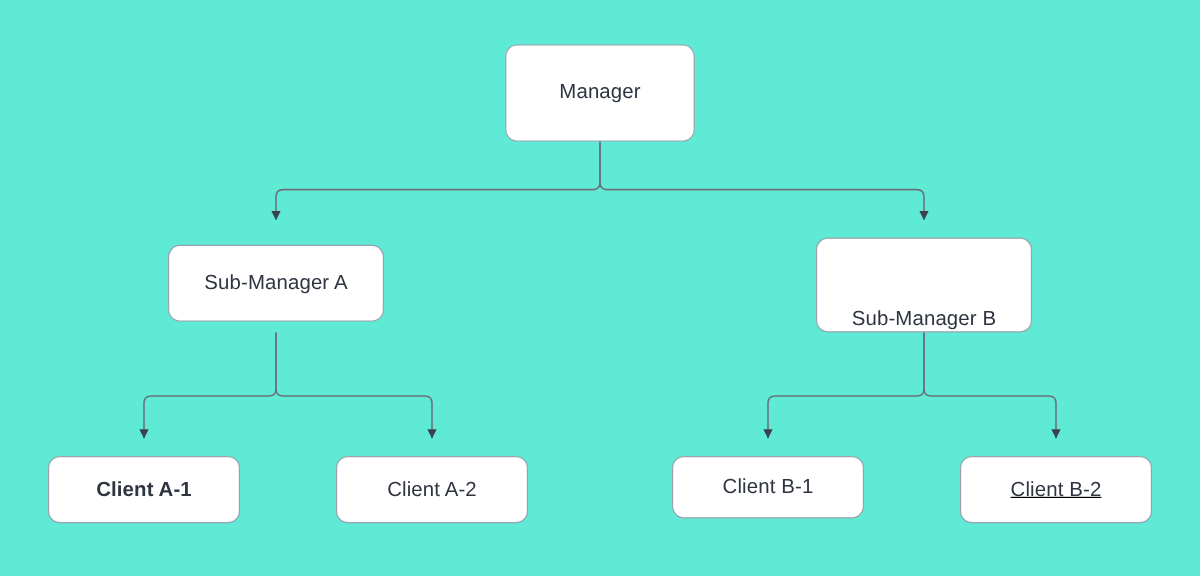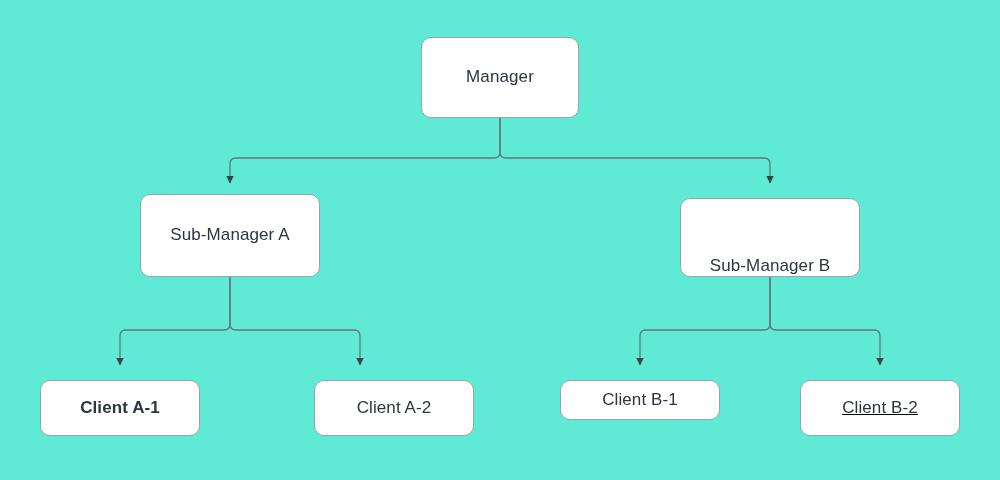--- a/index.html
+++ b/index.html
@@ -38,25 +38,25 @@
   }
   .node-label {
     color: #2e3440;
     font-size: 17px;
     font-family: "Liberation Sans", sans-serif;
     line-height: 1.2;
     white-space: nowrap;
     letter-spacing: 0.1px;
   }
   .node-manager       { left: 421px; top: 37px;  width: 158px; height: 81px; }
-  .node-submanager-a  { left: 140px; top: 194px; width: 180px; height: 83px; justify-content: center; }
+  .node-submanager-a  { left: 140px; top: 204px; width: 180px; height: 64px; justify-content: center; }
   .node-submanager-b  { left: 680px; top: 198px; width: 180px; height: 79px; align-items: flex-end; }
   .node-client-a1     { left: 40px;  top: 380px; width: 160px; height: 56px; font-weight: bold; }
-  .node-client-a2     { left: 280px; top: 380px; width: 160px; height: 56px; margin-left: 34px; }
-  .node-client-b1     { left: 560px; top: 380px; width: 160px; height: 40px; }
+  .node-client-a2     { left: 280px; top: 380px; width: 160px; height: 56px; }
+  .node-client-b1     { left: 560px; top: 380px; width: 160px; height: 52px; }
   .node-client-b2     { left: 800px; top: 380px; width: 160px; height: 56px; text-decoration: underline; }
 </style>
 </head>
 <body>
 
 <div id="canvas">
 
   <svg id="edge-layer" viewBox="0 0 1000 480" width="1000" height="480" xmlns="http://www.w3.org/2000/svg">
     <defs>
       <marker id="arrowhead" markerWidth="7" markerHeight="7" refX="5.6" refY="3.3" orient="auto" markerUnits="strokeWidth">

